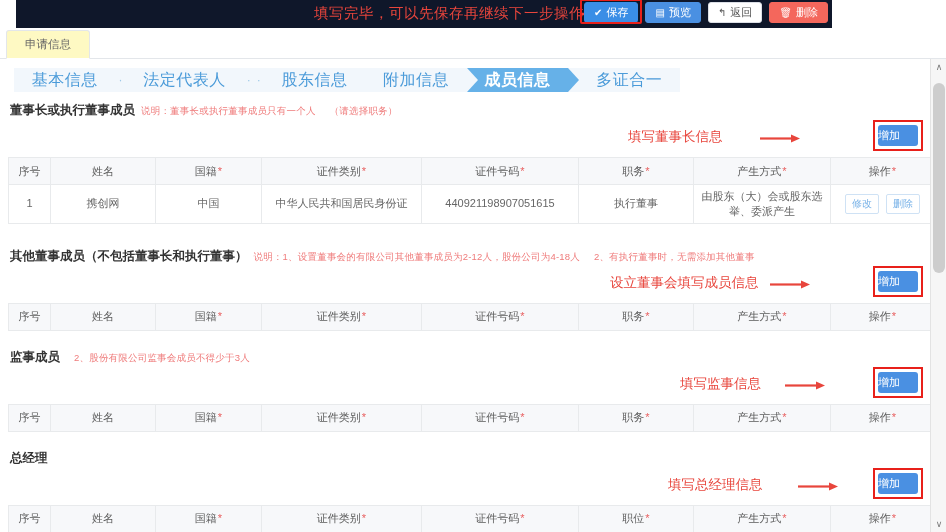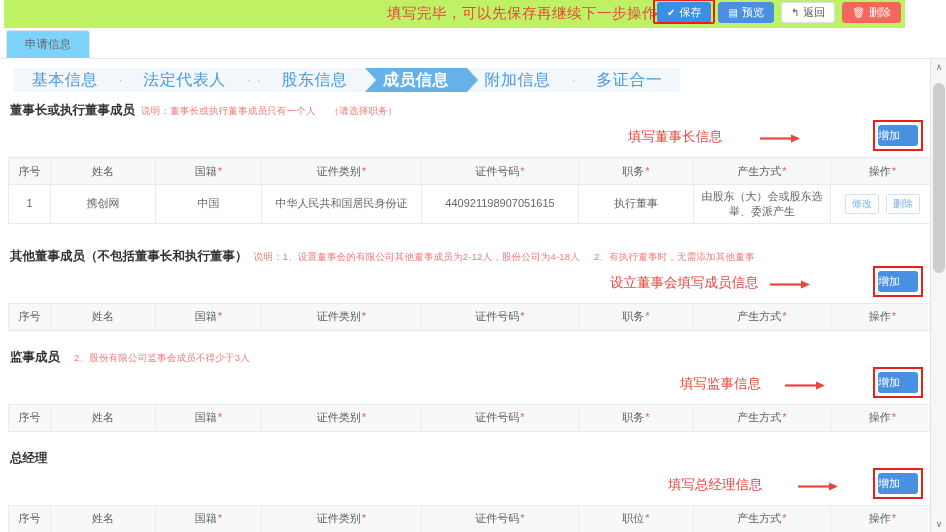--- a/index.html
+++ b/index.html
@@ -8,22 +8,22 @@
     background: #ffffff;
     font-family: "Liberation Sans", "DejaVu Sans", sans-serif;
     font-size: 12px;
     color: #333;
     overflow: hidden;
   }
   #root { position: relative; width: 946px; height: 532px; background:#fff; }
 
   
   .topbar {
-    position: absolute; left: 4px; top: 0; width: 901px; height: 28px;
-    background: #bef264;
+    position: absolute; left: 16px; top: 0; width: 816px; height: 28px;
+    background: #0f172a;
   }
   .top-annot {
     position: absolute; right: 248px; top: 4px;
     color: #e8453c; font-size: 14.5px; letter-spacing: .5px; white-space: nowrap;
     font-family: "DejaVu Sans", sans-serif; font-weight: 500;
   }
   .top-arrow { position: absolute; right: 222px; top: 9px; width: 28px; height: 10px; }
   .btn-group { position: absolute; right: 4px; top: 2px; display: flex; gap: 7px; }
   .tbtn {
     height: 21px; min-width: 52px; padding: 0 9px;
@@ -41,21 +41,21 @@
   }
   .ticon { font-size: 10px; line-height: 1; }
 
   
   .tabstrip {
     position: absolute; left: 0; top: 28px; width: 946px; height: 31px;
     border-bottom: 1px solid #e3e6ea; background: #fff;
   }
   .tab {
     position: absolute; left: 6px; top: 2px; width: 84px; height: 29px;
-    border: 1px solid #e3e6ea; border-bottom: 1px solid #fff; background: #7dd3fc;
+    border: 1px solid #e3e6ea; border-bottom: 1px solid #fff; background: #fef9c3;
     display: flex; align-items: center; justify-content: center;
     font-size: 11.5px; color: #666; border-radius: 3px 3px 0 0; cursor: pointer;
   }
 
   
   .body {
     position: absolute; left: 0; top: 59px; width: 946px; height: 473px;
     background: #fff; padding: 0 8px;
   }
 
@@ -193,25 +193,25 @@
         </div>
       <div class="step-sep">·</div>
       <div class="step">
           <span>法定代表人</span>
         </div>
       <div class="step-sep">·</div>
       <div class="step-sep">·</div>
       <div class="step">
           <span>股东信息</span>
         </div>
+      <div class="step">
+          <span>附加信息</span>
+        </div>
       <div class="step active">
           <span>成员信息</span>
-        </div>
-      <div class="step">
-          <span>附加信息</span>
         </div>
       <div class="step-sep">·</div>
       <div class="step">
           <span>多证合一</span>
         </div>
     </div>
 
     <div class="sec-head">
       <span class="sec-title">董事长或执行董事成员</span>
       <span class="sec-note">说明：董事长或执行董事成员只有一个人</span>

